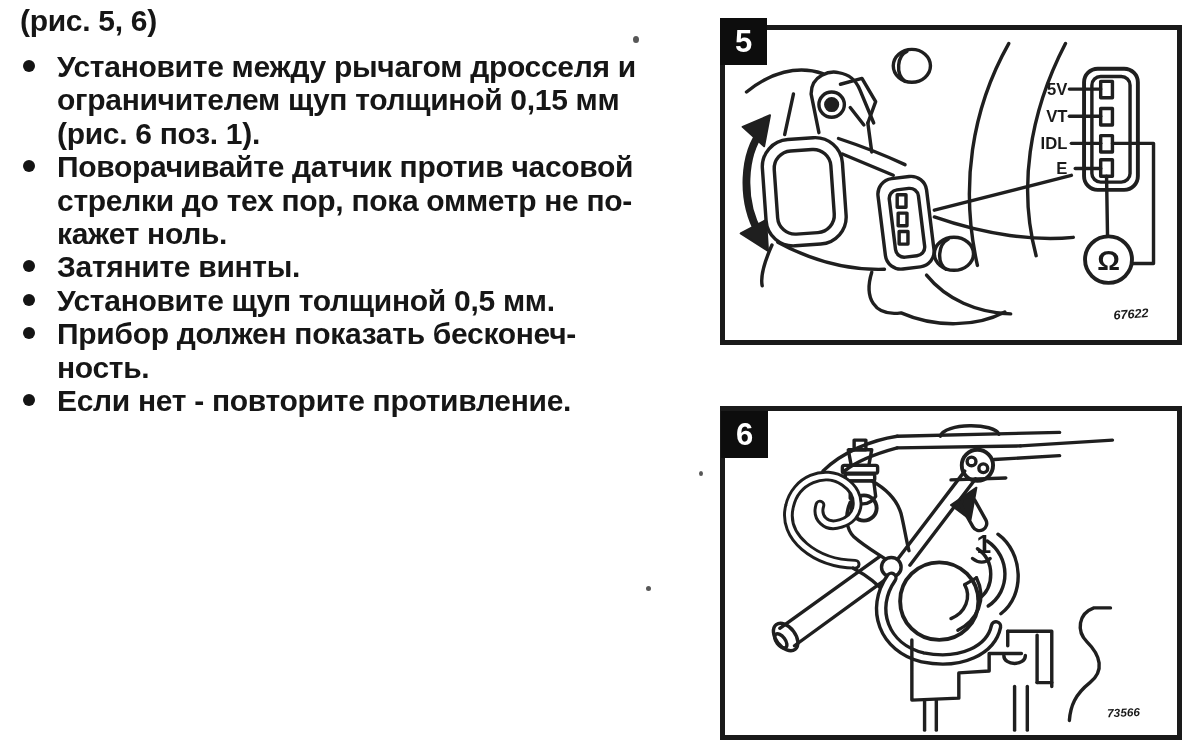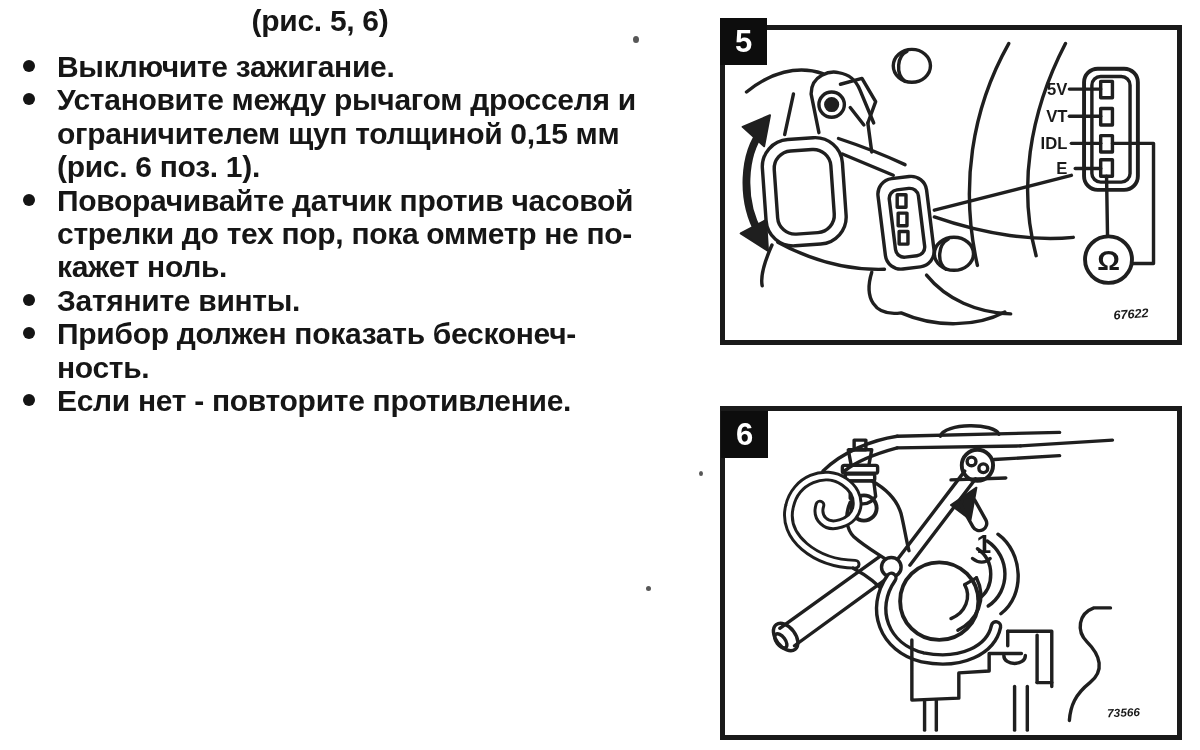--- a/index.html
+++ b/index.html
@@ -4,21 +4,21 @@
 <style>
   html,body { margin:0; padding:0; }
   body {
     width:1200px; height:750px; position:relative; overflow:hidden;
     background:#ffffff; color:#161616;
     font-family:"Liberation Sans", sans-serif;
   }
   
   .text-col { position:absolute; left:20px; top:4px; width:690px; }
   .title {
-    width:600px; text-align:center;
+    width:600px; 
     font-size:30px; font-weight:700; letter-spacing:-0.3px;
     white-space:pre;
   }
   ul.bullets { list-style:none; margin:12px 0 0 0; padding:0; }
   ul.bullets li {
     position:relative; padding-left:37px;
     font-size:30px; font-weight:700; line-height:33.4px;
     letter-spacing:-0.3px; white-space:pre;
   }
   ul.bullets li::before {
@@ -51,28 +51,28 @@
   #speck1 { left:633px; top:36px;  width:6px; height:7px; }
   #speck2 { left:646px; top:586px; width:5px; height:5px; }
   #speck3 { left:699px; top:471px; width:4px; height:5px; }
 </style>
 </head>
 <body>
 
 <div class="text-col">
   <div class="title">(рис. 5, 6)</div>
   <ul class="bullets">
-    <li>Выключите зажигание.</li>
     <li>Установите между рычагом дросселя и
 ограничителем щуп толщиной 0,15 мм
 (рис. 6 поз. 1).</li>
     <li>Поворачивайте датчик против часовой
 стрелки до тех пор, пока омметр не по-
 кажет ноль.</li>
     <li>Затяните винты.</li>
+    <li>Установите щуп толщиной 0,5 мм.</li>
     <li>Прибор должен показать бесконеч-
 ность.</li>
     <li>Если нет - повторите противление.</li>
   </ul>
 </div>
 
 <div class="fig" id="fig5">
   <div class="figlabel">5</div>
   <svg width="452" height="310" viewBox="0 0 462 320" preserveAspectRatio="none">
     <g fill="none" stroke="#1f1f1f" stroke-width="3.5" stroke-linecap="round" stroke-linejoin="round">

